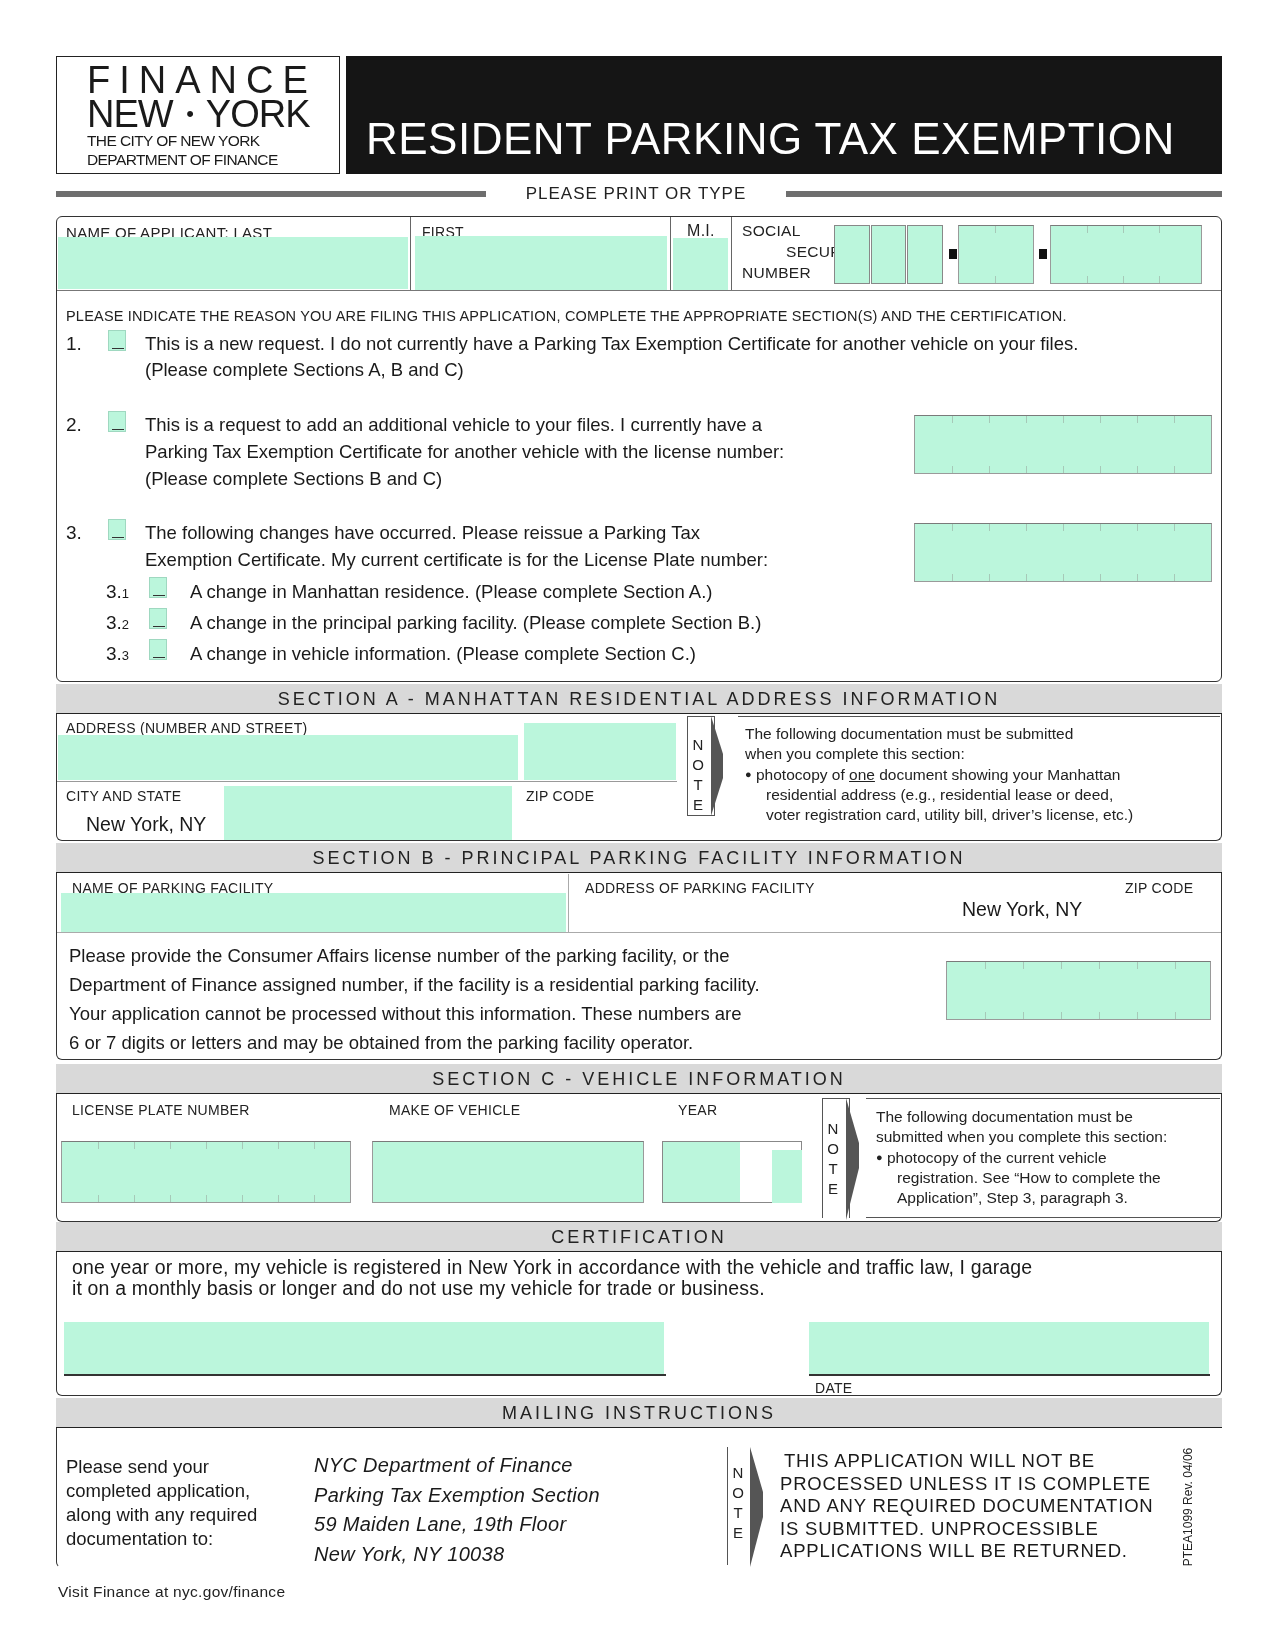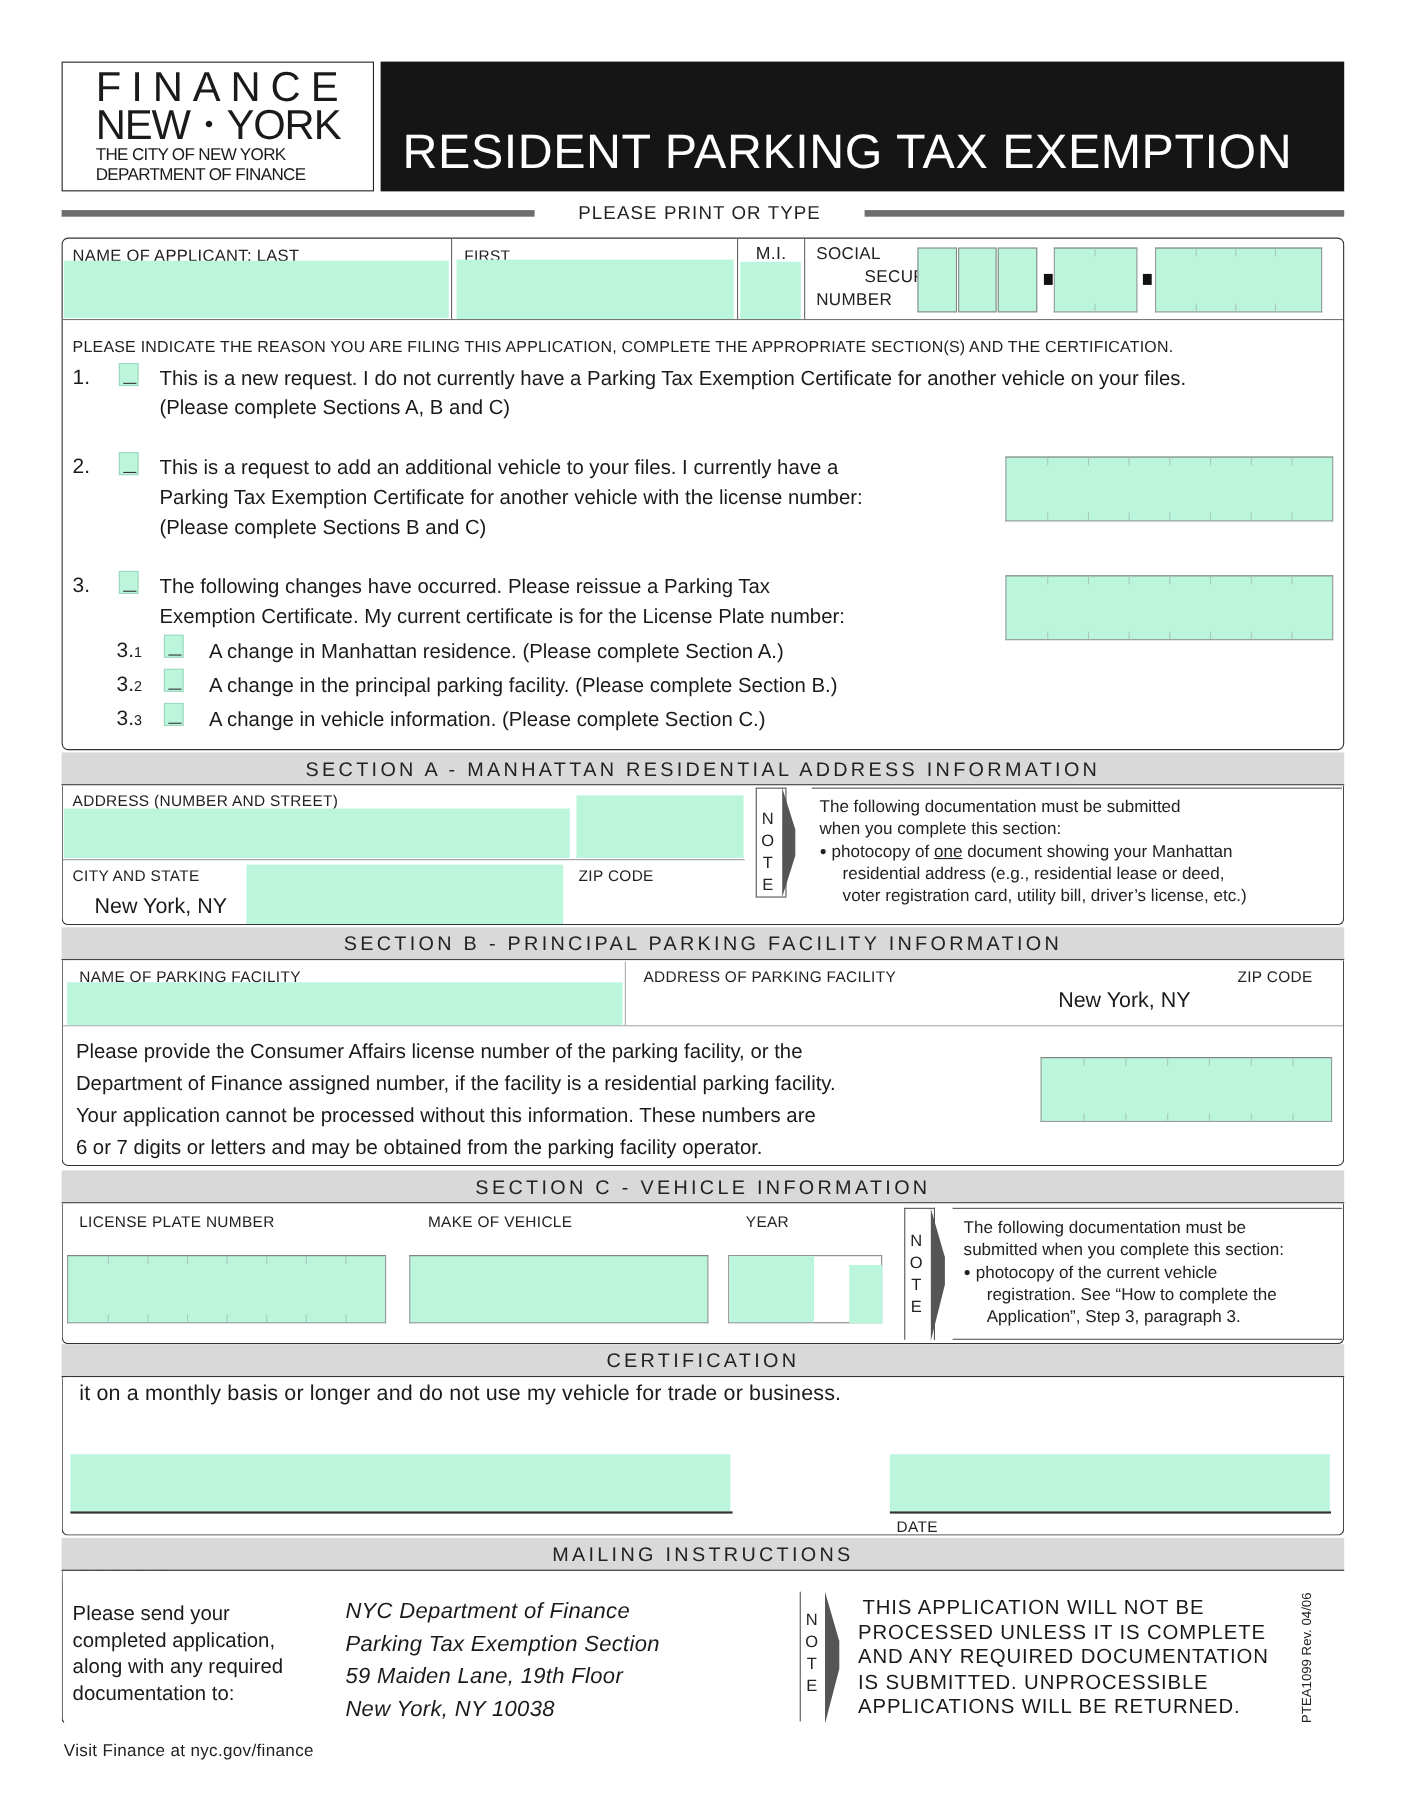--- a/index.html
+++ b/index.html
@@ -247,20 +247,21 @@
   <div>The following documentation must be</div>
   <div>submitted when you complete this section:</div>
   <div><span style="font-size:11px;vertical-align:2px;">●</span> <span>photocopy of the current vehicle</span></div>
   <div style="padding-left:21px;">registration.  See “How to complete the</div>
   <div style="padding-left:21px;">Application”, Step 3, paragraph 3.</div>
 </div>
 
 <div class="band" style="top:1222px;">CERTIFICATION</div>
 <div class="box" style="left:56px;top:1252px;width:1166px;height:144px;border-top:none;border-top-left-radius:0;border-top-right-radius:0;"></div>
 <div class="abs" style="left:72px;top:1257px;font-size:19.5px;line-height:20.5px;color:#1a1a1a;white-space:nowrap;letter-spacing:0.15px;">
+  <div>one year or more, my vehicle is registered in New York in accordance with the vehicle and traffic law, I garage</div>
   <div>it on a monthly basis or longer and do not use my vehicle for trade or business.</div>
 </div>
 <div class="field" style="left:64px;top:1322px;width:600px;height:52px;"></div>
 <div class="hline" style="left:64px;top:1374px;width:602px;height:1.5px;background:#333;"></div>
 <div class="lbl" style="left:70px;top:1380px;margin-top:35px;">SIGNATURE</div>
 <div class="field" style="left:809px;top:1322px;width:400px;height:52px;"></div>
 <div class="hline" style="left:809px;top:1374px;width:401px;height:1.5px;background:#333;"></div>
 <div class="lbl" style="left:815px;top:1380px;">DATE</div>
 
 <div class="band" style="top:1398px;">MAILING INSTRUCTIONS</div>

